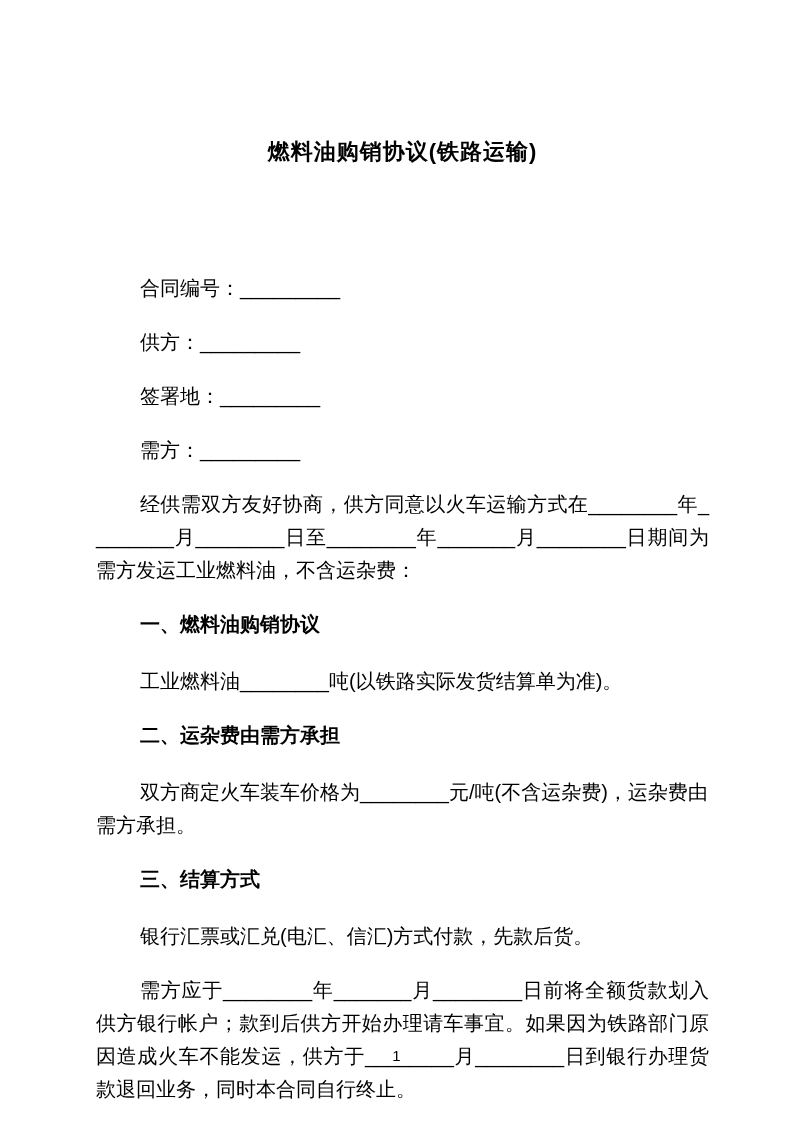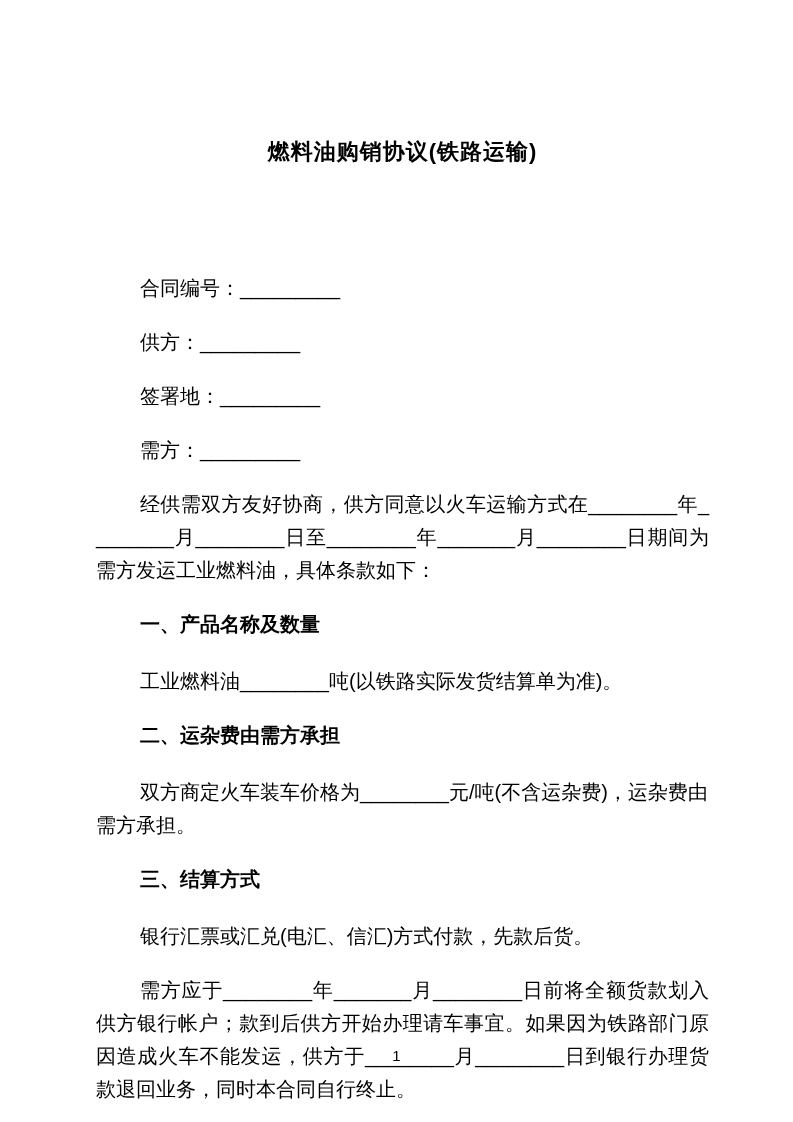--- a/index.html
+++ b/index.html
@@ -59,23 +59,23 @@
     <h1 class="doc-title">燃料油购销协议(铁路运输)</h1>
 
     <p class="line"><span>合同编号：</span><span class="blank">_________</span></p>
 
     <p class="line"><span>供方：</span><span class="blank">_________</span></p>
 
     <p class="line"><span>签署地：</span><span class="blank">_________</span></p>
 
     <p class="line"><span>需方：</span><span class="blank">_________</span></p>
 
-    <p class="line">经供需双方友好协商，供方同意以火车运输方式在________年________月________日至________年_______月________日期间为需方发运工业燃料油，具体条款如下：</p>
+    <p class="line">经供需双方友好协商，供方同意以火车运输方式在________年________月________日至________年_______月________日期间为需方发运工业燃料油，不含运杂费：</p>
 
-    <p class="line heading">一、产品名称及数量</p>
+    <p class="line heading">一、燃料油购销协议</p>
     <p class="line last">工业燃料油________吨(以铁路实际发货结算单为准)。</p>
 
     <p class="line heading">二、运杂费由需方承担</p>
     <p class="line last">双方商定火车装车价格为________元/吨(不含运杂费)，运杂费由需方承担。</p>
 
     <p class="line heading">三、结算方式</p>
     <p class="line last">银行汇票或汇兑(电汇、信汇)方式付款，先款后货。</p>
 
     <p class="line">需方应于________年_______月________日前将全额货款划入供方银行帐户；款到后供方开始办理请车事宜。如果因为铁路部门原因造成火车不能发运，供方于________月________日到银行办理货款退回业务，同时本合同自行终止。</p>
 

